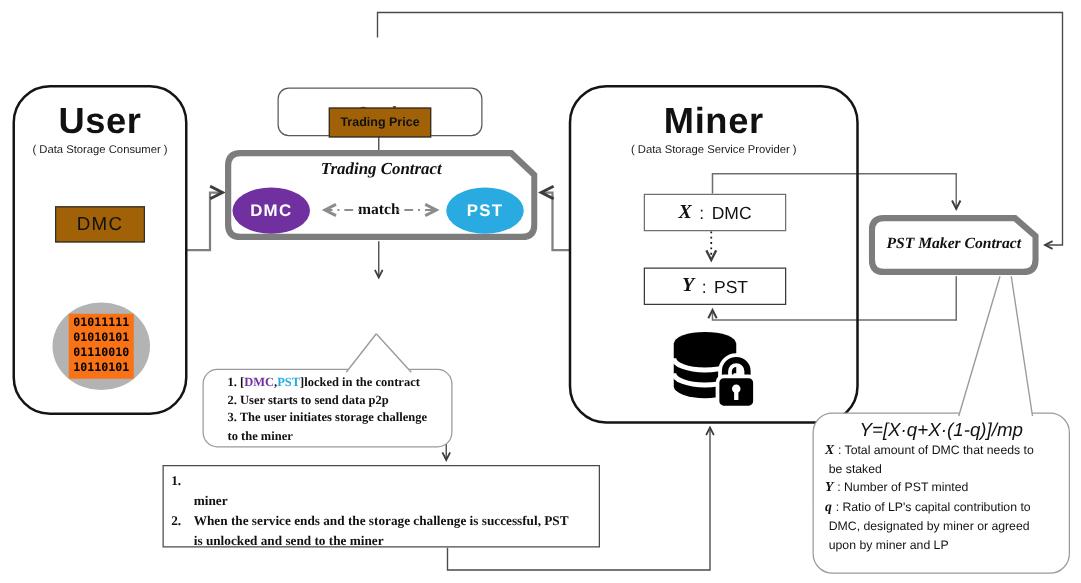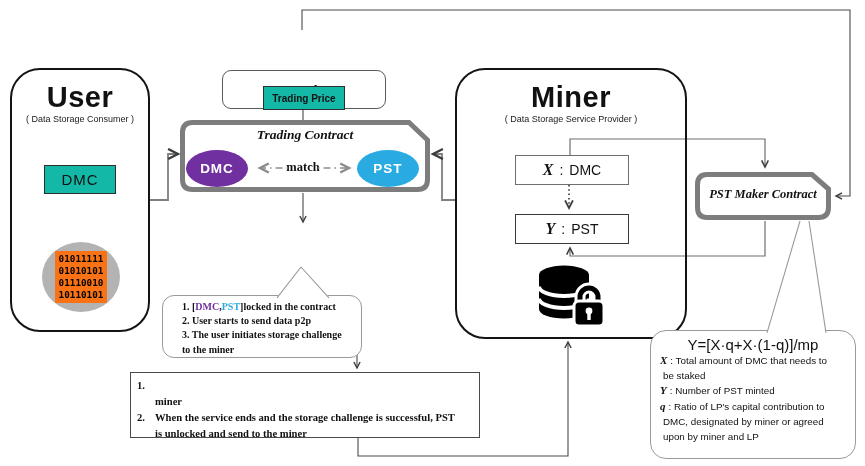--- a/index.html
+++ b/index.html
@@ -5,21 +5,21 @@
   html,body{margin:0;padding:0;background:#fff;}
   #stage{position:relative;width:865px;height:466px;background:#fff;overflow:hidden;
          font-family:"Liberation Sans",sans-serif;color:#111;}
   .abs{position:absolute;}
   svg.layer{position:absolute;left:0;top:0;pointer-events:none;}
   
   .entity{border:2.2px solid #141414;border-radius:30px;background:transparent;}
   .entity-title{font-weight:bold;font-size:29px;text-align:center;letter-spacing:.5px;}
   .entity-sub{font-size:9px;text-align:center;white-space:nowrap;color:#1a1a1a;}
   
-  .thinbox{border:1.4px solid #2e2e2e;background:#14b8a6;display:flex;align-items:center;justify-content:center;}
+  .thinbox{border:1.4px solid #2e2e2e;background:#a16207;display:flex;align-items:center;justify-content:center;}
   
   .oracle{border:1.3px solid #5a5a5a;border-radius:9px;background:#fff;display:flex;align-items:center;justify-content:center;margin-top:40px;}
   .serif-title{font-family:"Liberation Serif",serif;font-style:italic;font-weight:bold;}
   
   .contract{background:transparent;}
   .contract .shape{position:absolute;left:0;top:0;}
   .contract-inner{position:absolute;left:0;right:0;text-align:center;}
   
   .token-ellipse{border-radius:50%;display:flex;align-items:center;justify-content:center;
                  color:#fff;font-weight:bold;font-size:13.5px;letter-spacing:1px;}
@@ -28,21 +28,21 @@
   .note-text{font-family:"Liberation Serif",serif;font-weight:bold;font-size:10px;line-height:1.42;white-space:nowrap;}
   
   .rectnote{border:1.2px solid #4a4a4a;background:#fff;}
   .rectnote .row{display:flex;font-family:"Liberation Serif",serif;font-weight:bold;font-size:10.6px;line-height:1.5;white-space:nowrap;}
   .rectnote .num{width:18px;flex:none;}
   
   .varbox{border:1.2px solid #6f6f6f;background:#fff;display:flex;align-items:center;justify-content:center;font-size:14px;}
   .varbox .var{font-family:"Liberation Serif",serif;font-style:italic;font-weight:bold;font-size:16px;}
   .varbox .sep{margin:0 6px;}
   
-  .formula{font-size:15px;text-align:center;white-space:nowrap;}
+  .formula{font-style:italic;font-size:15px;text-align:center;white-space:nowrap;}
   .def-row{font-size:9.8px;line-height:1.38;white-space:nowrap;}
   .def-term{font-family:"Liberation Serif",serif;font-style:italic;font-weight:bold;font-size:11px;margin-right:3px;}
   
   .binary-circle{border-radius:50%;display:flex;align-items:center;justify-content:center;}
   .binary-text{background:#f97316;padding:2px 4px;font-family:"DejaVu Sans Mono",monospace;
                font-weight:bold;font-size:9.3px;line-height:1.3;color:#000;text-align:center;}
   .match-label{font-family:"Liberation Serif",serif;font-weight:bold;font-size:12.5px;text-align:center;}
 </style>
 </head>
 <body>

